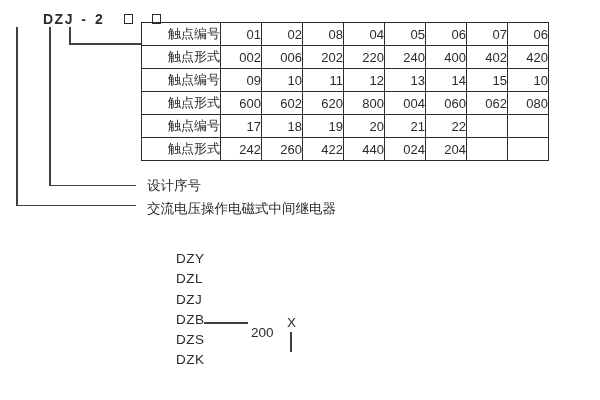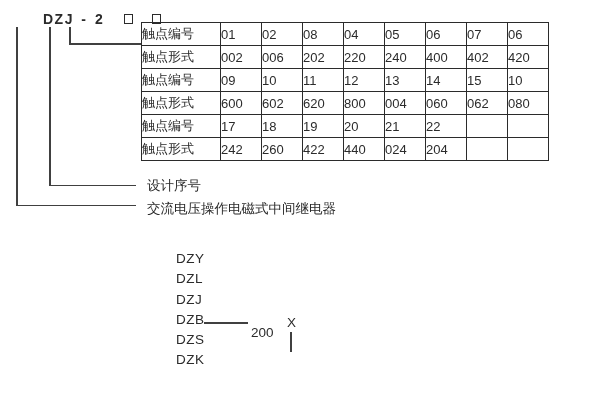--- a/index.html
+++ b/index.html
@@ -44,21 +44,21 @@
   .line-h3{left:69px;top:43px;width:73px;}
 
   
   table.contact{
     position:absolute;left:141px;top:22px;width:408px;
     border-collapse:collapse;table-layout:fixed;
   }
   table.contact td{
     border:1.5px solid var(--border);
     height:23px;padding:0;
-    text-align:left;vertical-align:middle;
+    text-align:right;vertical-align:middle;
     font-size:13px;color:var(--text);
     overflow:hidden;white-space:nowrap;
   }
   col.c-label{width:79px;}
 
   
   .callout{position:absolute;font-size:13.5px;white-space:nowrap;margin-left:8px;}
   .callout-design{left:139px;top:177px;}
   .callout-relay{left:139px;top:200px;}
 

